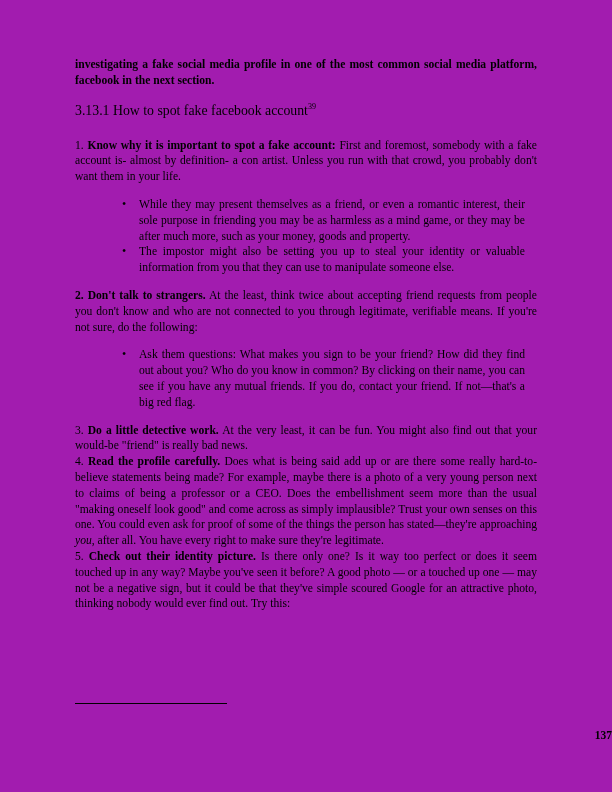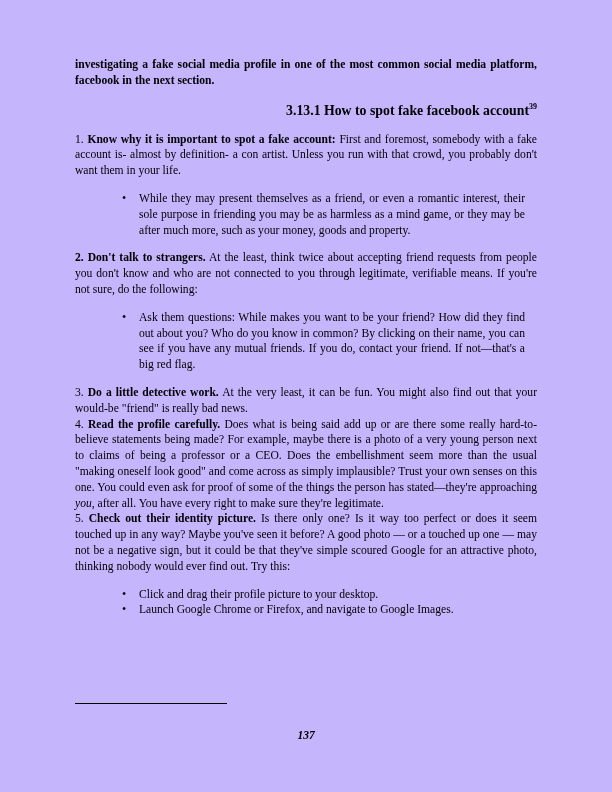--- a/index.html
+++ b/index.html
@@ -1,41 +1,41 @@
 <!DOCTYPE html>
 <html><head>
 <meta charset="utf-8">
 <style>
   html, body { margin: 0; padding: 0; background: #e8e8e8; }
   .page {
     position: relative;
     width: 612px;
     height: 792px;
     margin: 0 auto;
-    background: #c4b5fd;
+    background: #a21caf;
     font-family: "Liberation Serif", "DejaVu Serif", serif;
     color: #000000;
     overflow: hidden;
   }
   .content {
     position: absolute;
     left: 75px;
     right: 75px;
     top: 57px;
     font-size: 11.6px;
     line-height: 15.8px;
     text-align: justify;
   }
   .intro { font-weight: bold; margin: 0; }
   .heading {
     font-size: 13.8px;
-    font-weight: bold;
-    margin: 14px 0 13px 0;
+    font-weight: normal;
+    margin: 14px 0 19px 0;
     line-height: 16px;
-    text-align: right;
+    text-align: left;
   }
   sup.fnref { font-size: 8px; line-height: 0; vertical-align: super; }
   p.para { margin: 0; }
   p.gap-before { margin-top: 6px; }
   ul.bullets { margin: 12px; padding: 0; list-style: none; }
   ul.bullets li {
     padding-left: 52px;
     text-align: justify;
   }
   ul.bullets li::before {
@@ -59,57 +59,53 @@
     font-size: 9.5px;
     font-weight: bold;
     line-height: 12px;
   }
   .footnote sup { font-size: 7px; vertical-align: super; line-height: 0; }
   .page-number {
     position: absolute;
     left: 0;
     right: 0;
     top: 729px;
-    text-align: center;
+    text-align: right;
     font-size: 11.5px;
     font-weight: bold;
-    font-style: italic;
   }
 </style>
 </head>
 <body>
 
 <div class="page">
   <div class="content">
 
     <p class="intro">investigating a fake social media profile in one of the most common social media platform, facebook in the next section.</p>
 
     <h2 class="heading"><span>3.13.1 How to spot fake facebook account</span><sup class="fnref">39</sup></h2>
 
     <p class="para"><span>1.</span> <b>Know why it is important to spot a fake account:</b> <span>First and foremost, somebody with a fake account is- almost by definition- a con artist. Unless you run with that crowd, you probably don't want them in your life.</span></p>
 
     <ul class="bullets">
       <li>While they may present themselves as a friend, or even a romantic interest, their sole purpose in friending you may be as harmless as a mind game, or they may be after much more, such as your money, goods and property.</li>
+      <li>The impostor might also be setting you up to steal your identity or valuable information from you that they can use to manipulate someone else.</li>
     </ul>
 
     <p class="para gap-before"><b>2. Don't talk to strangers.</b> <span>At the least, think twice about accepting friend requests from people you don't know and who are not connected to you through legitimate, verifiable means. If you're not sure, do the following:</span></p>
 
     <ul class="bullets">
-      <li>Ask them questions: While makes you want to be your friend? How did they find out about you? Who do you know in common? By clicking on their name, you can see if you have any mutual friends. If you do, contact your friend. If not—that's a big red flag.</li>
+      <li>Ask them questions: What makes you sign to be your friend? How did they find out about you? Who do you know in common? By clicking on their name, you can see if you have any mutual friends. If you do, contact your friend. If not—that's a big red flag.</li>
     </ul>
 
     <p class="para gap-before"><span>3.</span> <b>Do a little detective work.</b> <span>At the very least, it can be fun. You might also find out that your would-be "friend" is really bad news.</span></p>
 
     <p class="para"><span>4.</span> <b>Read the profile carefully.</b> <span>Does what is being said add up or are there some really hard-to-believe statements being made? For example, maybe there is a photo of a very young person next to claims of being a professor or a CEO. Does the embellishment seem more than the usual "making oneself look good" and come across as simply implausible? Trust your own senses on this one. You could even ask for proof of some of the things the person has stated—they're approaching</span> <i>you</i><span>, after all. You have every right to make sure they're legitimate.</span></p>
 
     <p class="para"><span>5.</span> <b>Check out their identity picture.</b> <span>Is there only one? Is it way too perfect or does it seem touched up in any way? Maybe you've seen it before? A good photo — or a touched up one — may not be a negative sign, but it could be that they've simple scoured Google for an attractive photo, thinking nobody would ever find out. Try this:</span></p>
 
-    <ul class="bullets">
-      <li>Click and drag their profile picture to your desktop.</li>
-      <li>Launch Google Chrome or Firefox, and navigate to Google Images.</li>
-    </ul>
 
   </div>
 
   <div class="footnote-rule"></div>
 
   <div class="page-number">137</div>
 </div>
 
 </body></html>

